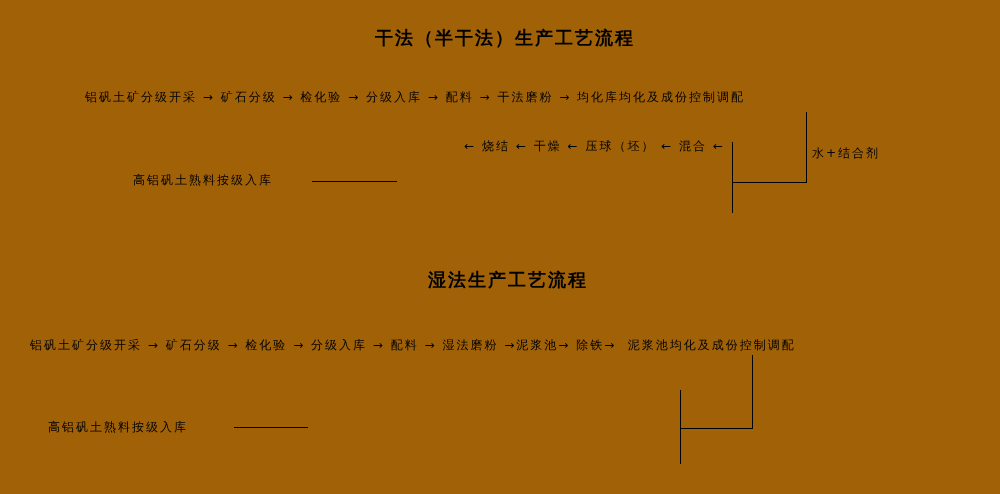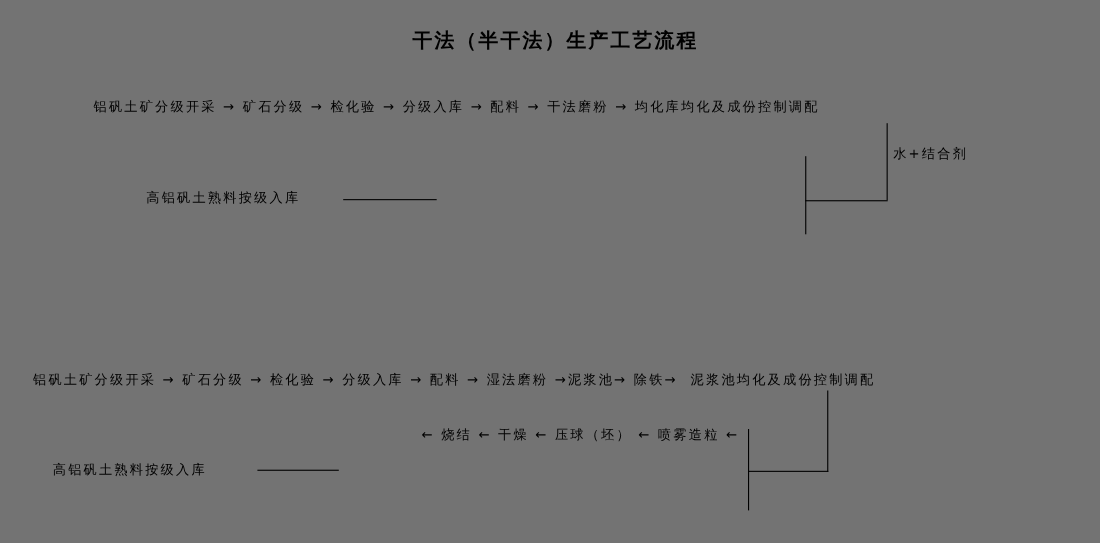--- a/index.html
+++ b/index.html
@@ -5,21 +5,21 @@
   html, body {
     margin: 0;
     padding: 0;
     background: #ffffff;
     font-family: "DejaVu Sans", "Liberation Sans", sans-serif;
   }
   .canvas {
     position: relative;
     width: 1000px;
     height: 494px;
-    background: #737373;
+    background: #a16207;
     color: #000000;
     overflow: hidden;
   }
   .flow-title {
     position: absolute;
     margin: 0;
     font-size: 18px;
     font-weight: bold;
     letter-spacing: 2px;
     line-height: 22px;
@@ -47,38 +47,39 @@
 </style>
 </head>
 <body>
 
 <div class="canvas">
 
   <h1 class="flow-title" style="left:375px; top:27px;">干法（半干法）生产工艺流程</h1>
 
   <div class="flow-row" style="left:85px; top:86px;">铝矾土矿分级开采 → 矿石分级 → 检化验 → 分级入库 → 配料 → 干法磨粉 → 均化库均化及成份控制调配</div>
 
+  <div class="flow-row" style="right:275px; top:135px;">← 烧结 ← 干燥 ← 压球（坯） ← 混合 ←</div>
 
   <div class="flow-row" style="left:133px; top:169px;">高铝矾土熟料按级入库</div>
 
   <div class="hline" style="left:312px; top:181px; width:85px;"></div>
 
 
-  <div class="flow-row" style="left:812px; top:129px;">水+结合剂</div>
+  <div class="flow-row" style="left:812px; top:142px;">水+结合剂</div>
 
   <div class="vline" style="left:806px; top:112px; height:70px;"></div>
 
   <div class="hline" style="left:732px; top:182px; width:75px;"></div>
 
   <div class="vline" style="left:732px; top:142px; height:71px;"></div>
 
+  <h1 class="flow-title" style="left:428px; top:269px;">湿法生产工艺流程</h1>
 
   <div class="flow-row" style="left:30px; top:334px;">铝矾土矿分级开采 → 矿石分级 → 检化验 → 分级入库 → 配料 → 湿法磨粉 →泥浆池→ 除铁→  泥浆池均化及成份控制调配</div>
 
-  <div class="flow-row" style="right:328px; top:384px;">← 烧结 ← 干燥 ← 压球（坯） ← 喷雾造粒 ←</div>
 
   <div class="flow-row" style="left:48px; top:416px;">高铝矾土熟料按级入库</div>
 
   <div class="hline" style="left:234px; top:427px; width:74px;"></div>
 
 
   <div class="vline" style="left:752px; top:355px; height:74px;"></div>
 
   <div class="hline" style="left:680px; top:428px; width:73px;"></div>
 

